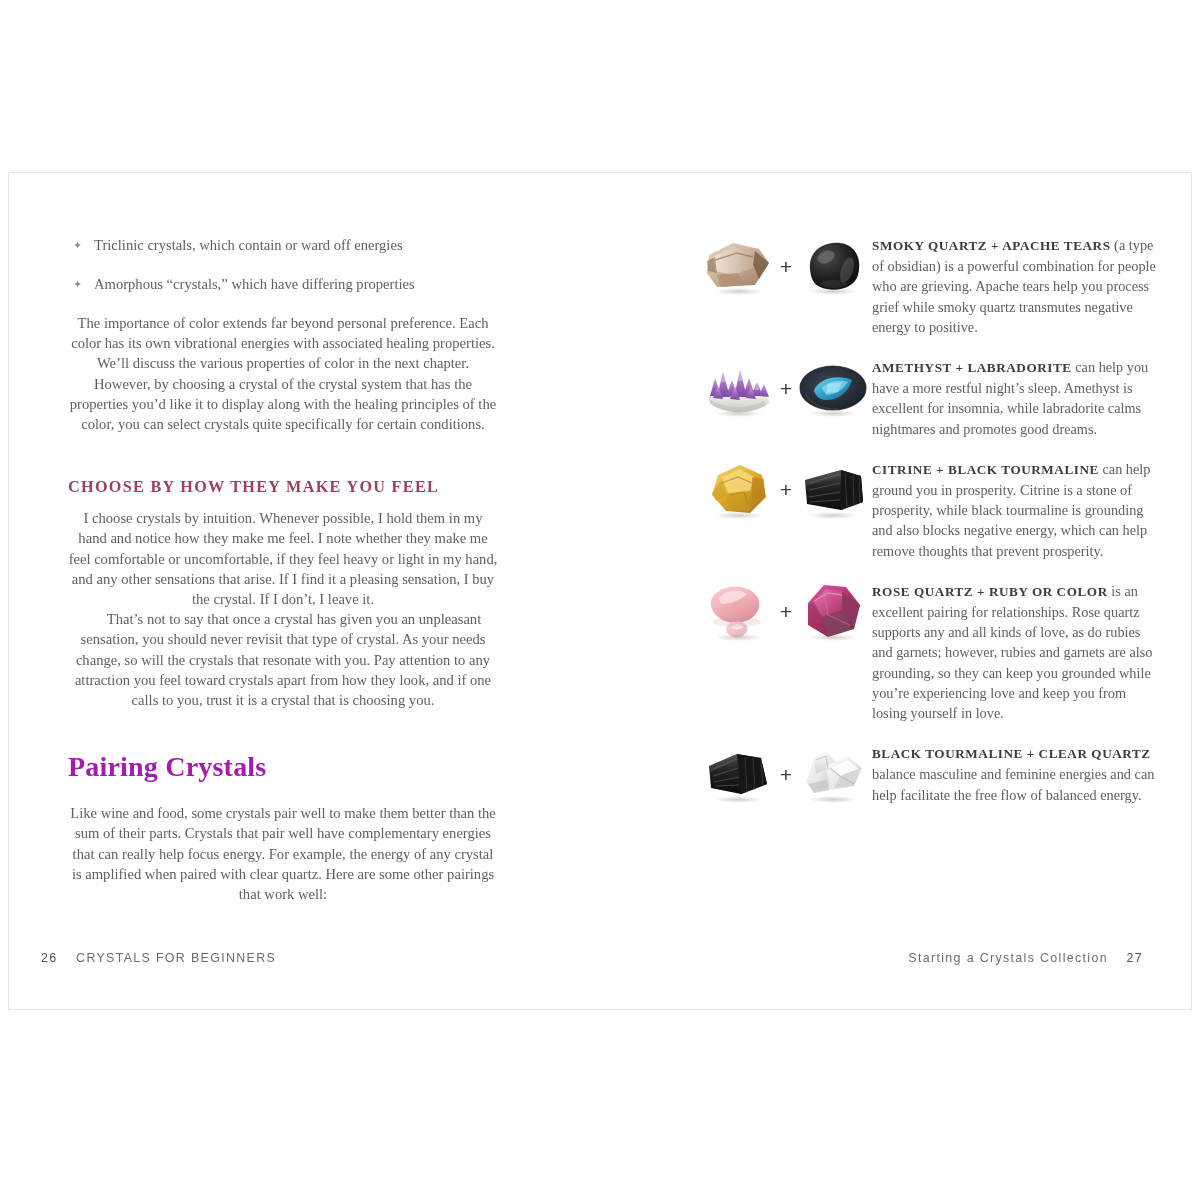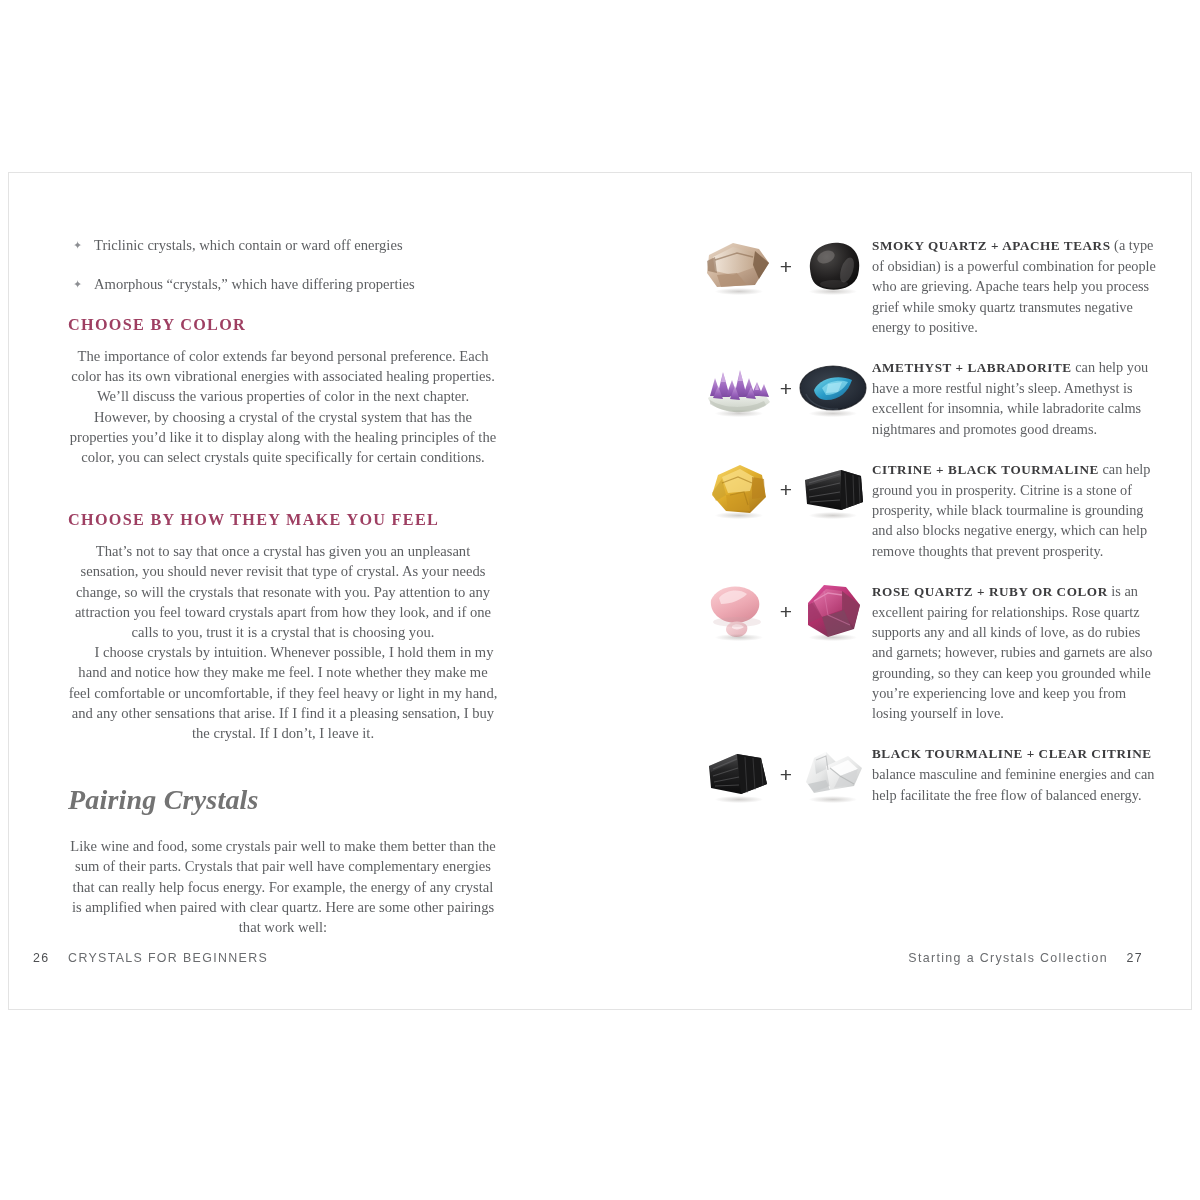--- a/index.html
+++ b/index.html
@@ -82,24 +82,23 @@
     font-size: 14.6px;
     line-height: 20.2px;
     color: #5d5f62;
     margin: 0 0 0 0;
     text-align: center;
   }
   p.body + p.body { text-indent: 22px; }
 
   h1.chapter-title {
     font-family: "Liberation Serif", serif;
-    font-style: italic;
     font-weight: bold;
     font-size: 28px;
-    color: #737373;
+    color: #a21caf;
     margin: 41px 0 20px 0;
     letter-spacing: 0.2px;
   }
 
   
   .col-right {
     position: absolute;
     left: 99px;
     top: 58px;
     width: 460px;
@@ -151,21 +150,21 @@
   
   .folio {
     position: absolute;
     bottom: 44px;
     font-family: "Liberation Sans", sans-serif;
     font-size: 12.4px;
     letter-spacing: 1.35px;
     color: #6a6c6f;
     white-space: nowrap;
   }
-  .folio.left-folio  { left: 24px; text-align: right; }
+  .folio.left-folio  { left: 32px; text-align: right; }
   .folio.right-folio { right: 50px; }
   .folio .num { font-weight: normal; color: #4e5053; }
   .folio .gap-l { display: inline-block; width: 9px; }
   .folio .gap-r { display: inline-block; width: 9px; }
   .shadow-blob {
     position: absolute;
     bottom: 6px;
     left: 50%;
     transform: translateX(-50%);
     width: 48px;
@@ -187,26 +186,25 @@
         <li>
           <span class="bullet-mark">✦</span>
           <span>Triclinic crystals, which contain or ward off energies</span>
         </li>
         <li>
           <span class="bullet-mark">✦</span>
           <span>Amorphous “crystals,” which have differing properties</span>
         </li>
       </ul>
 
-      <h2 class="section-head">CHOOSE BY COLOR</h2>
       <p class="body">The importance of color extends far beyond personal preference. Each color has its own vibrational energies with associated healing properties. We’ll discuss the various properties of color in the next chapter. However, by choosing a crystal of the crystal system that has the properties you’d like it to display along with the healing principles of the color, you can select crystals quite specifically for certain conditions.</p>
 
       <h2 class="section-head second">CHOOSE BY HOW THEY MAKE YOU FEEL</h2>
+      <p class="body">I choose crystals by intuition. Whenever possible, I hold them in my hand and notice how they make me feel. I note whether they make me feel comfortable or uncomfortable, if they feel heavy or light in my hand, and any other sensations that arise. If I find it a pleasing sensation, I buy the crystal. If I don’t, I leave it.</p>
       <p class="body">That’s not to say that once a crystal has given you an unpleasant sensation, you should never revisit that type of crystal. As your needs change, so will the crystals that resonate with you. Pay attention to any attraction you feel toward crystals apart from how they look, and if one calls to you, trust it is a crystal that is choosing you.</p>
-      <p class="body">I choose crystals by intuition. Whenever possible, I hold them in my hand and notice how they make me feel. I note whether they make me feel comfortable or uncomfortable, if they feel heavy or light in my hand, and any other sensations that arise. If I find it a pleasing sensation, I buy the crystal. If I don’t, I leave it.</p>
 
       <h1 class="chapter-title">Pairing Crystals</h1>
       <p class="body">Like wine and food, some crystals pair well to make them better than the sum of their parts. Crystals that pair well have complementary energies that can really help focus energy. For example, the energy of any crystal is amplified when paired with clear quartz. Here are some other pairings that work well:</p>
     </div>
 
     <div class="folio left-folio">
       <span class="num">26</span>
       <span class="gap-l"></span>
       <span>CRYSTALS FOR BEGINNERS</span>
     </div>
@@ -484,21 +482,21 @@
               <polygon points="30,20 52,10 66,22 58,40 34,44" fill="url(#cq1)"></polygon>
               <polygon points="34,22 52,14 62,23 44,30" fill="#ffffff" opacity="0.85"></polygon>
               <polygon points="44,30 62,23 58,38 38,42" fill="#d3d5d6" opacity="0.85"></polygon>
               <polygon points="12,38 30,34 34,44 18,47" fill="#c6c8c9" opacity="0.8"></polygon>
               <polyline points="20,14 30,10 32,24" fill="none" stroke="#b2b4b5" stroke-width="1.1" opacity="0.7"></polyline>
               <polyline points="34,22 44,30 58,38" fill="none" stroke="#aeb0b1" stroke-width="1.1" opacity="0.7"></polyline>
             </svg>
           </div>
         </div>
         <div class="copy">
-          <span class="lead">BLACK TOURMALINE + CLEAR CITRINE</span><span> balance masculine and feminine energies and can help facilitate the free flow of balanced energy.</span>
+          <span class="lead">BLACK TOURMALINE + CLEAR QUARTZ</span><span> balance masculine and feminine energies and can help facilitate the free flow of balanced energy.</span>
         </div>
       </div>
 
     </div>
 
     <div class="folio right-folio">
       <span>Starting a Crystals Collection</span>
       <span class="gap-r"></span>
       <span class="num">27</span>
     </div>

